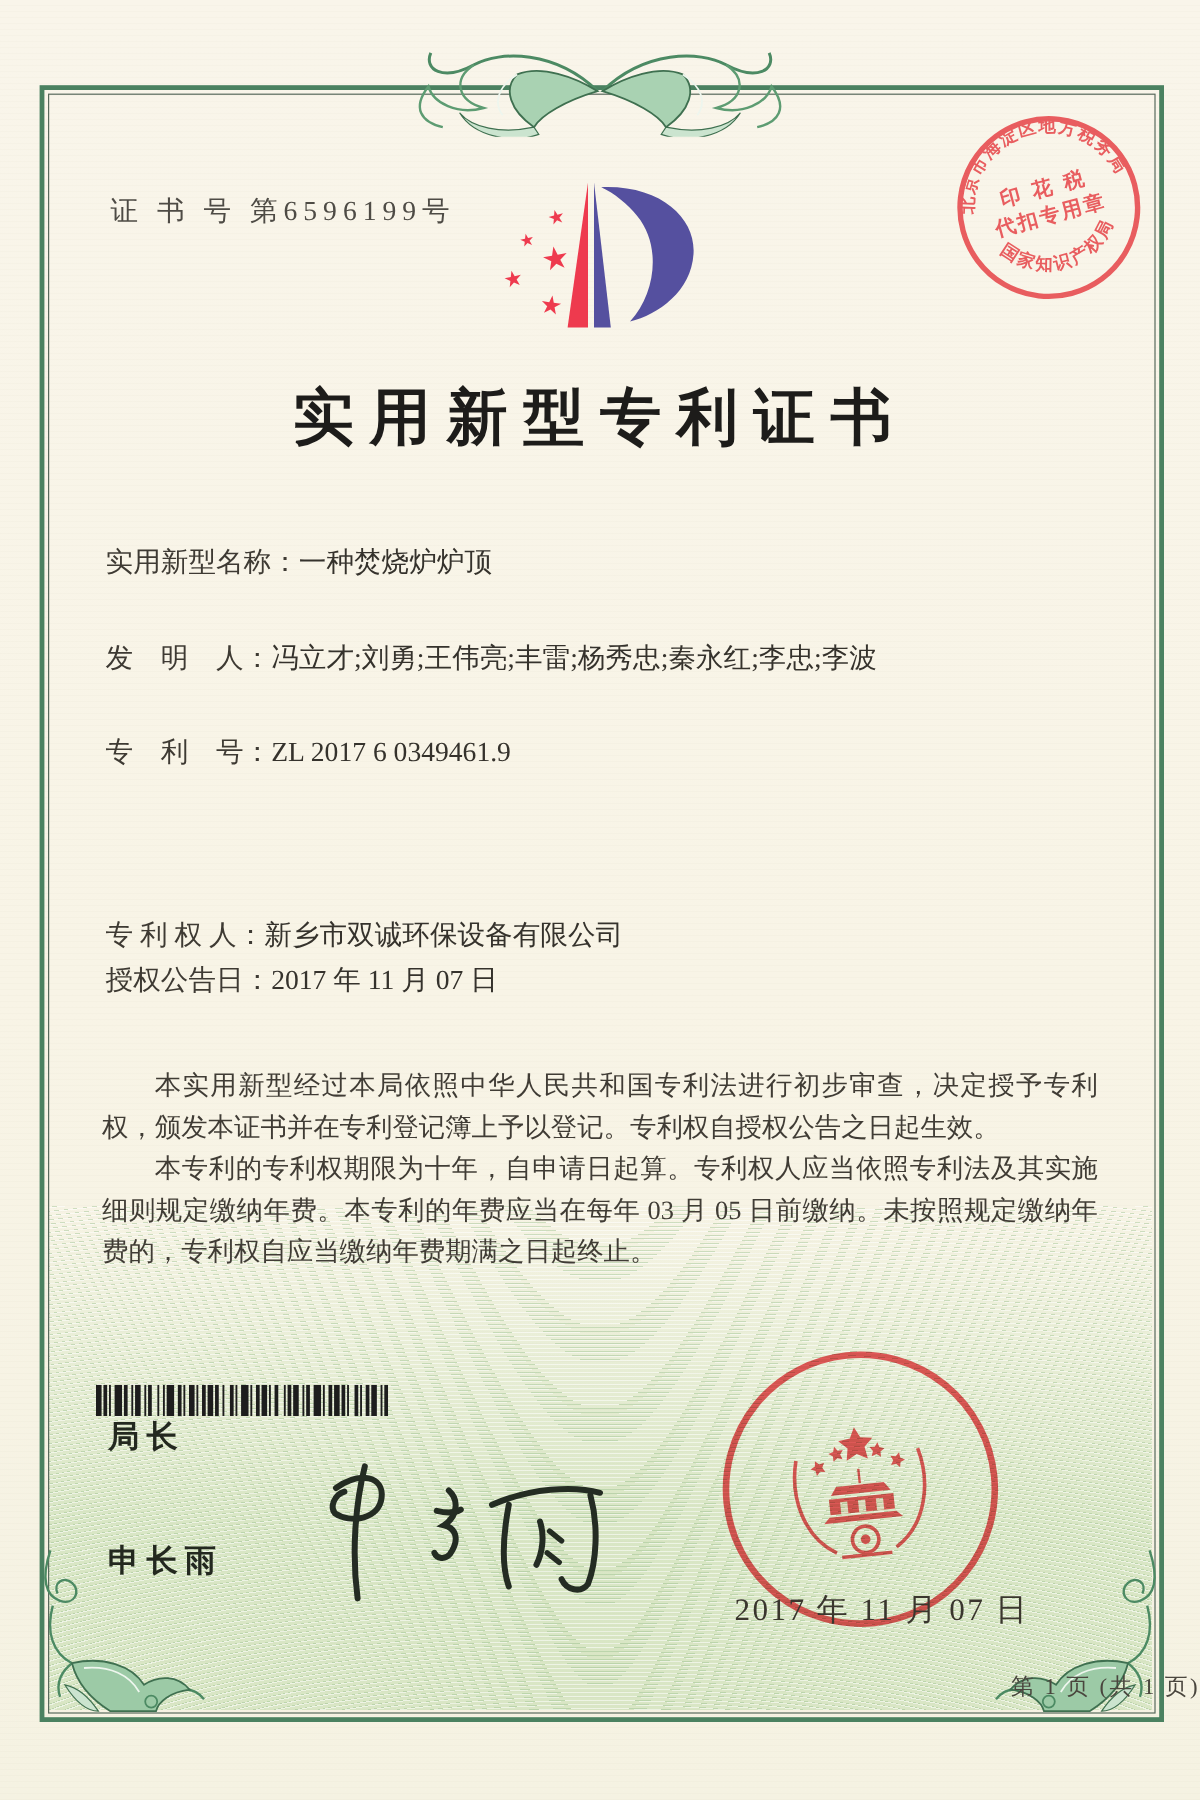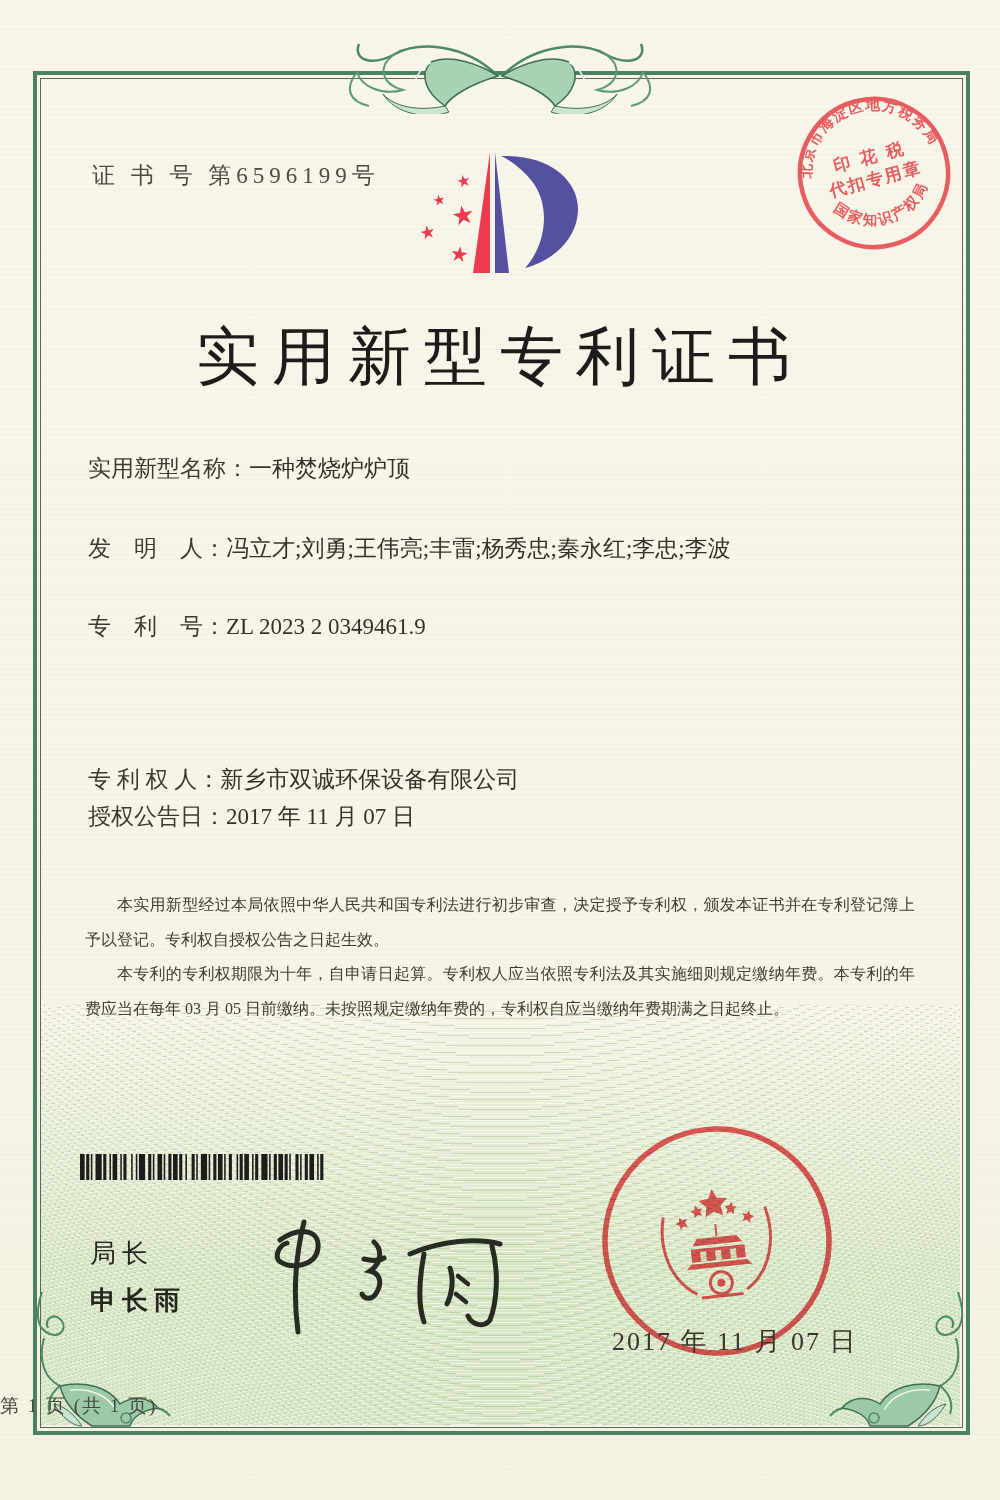--- a/index.html
+++ b/index.html
@@ -16,32 +16,32 @@
          repeating-radial-gradient(ellipse 2400px 900px at 50% 140%,
             rgba(255,255,255,.55) 0 2px, rgba(140,185,130,.38) 2px 3px, transparent 3px 9px),
          linear-gradient(180deg, rgba(220,234,203,0) 0%, rgba(219,233,201,.5) 28%,
             rgba(214,229,194,.92) 62%, #d9e6c5 100%);}
   
   .frame{position:absolute;left:33px;top:71px;width:929px;height:1356px;
          border:4px solid #4a8160;z-index:1;pointer-events:none;}
   .frame-inner{position:absolute;inset:3px;border:1.5px solid #58695c;}
   .abs{position:absolute;z-index:2;}
   .cert-no{left:92px;top:160px;font-size:23px;letter-spacing:5px;color:#4e4b45;}
-  .title{left:0;top:314px;width:1000px;text-align:center;font-size:63px;font-weight:normal;
+  .title{left:0;top:314px;width:1000px;text-align:center;font-size:51px;font-weight:bold;
          letter-spacing:13px;color:#1d1c1a;}
   .field-row{left:88px;width:830px;font-size:23px;color:#3e3a33;white-space:nowrap;}
   .f-label{color:#3e3a33;}
   .f-value{color:#35322c;}
-  .bodytext{left:85px;top:888px;width:830px;font-size:16px;line-height:34.5px;
+  .bodytext{left:85px;top:888px;width:830px;font-size:22px;line-height:34.5px;
             color:#403c35;text-align:justify;}
   .bodytext p{margin:0;text-indent:2em;}
   .officer{font-family:"Liberation Sans","DejaVu Sans",sans-serif;font-size:26px;
            color:#23281f;letter-spacing:6px;}
   .seal-date{left:612px;top:1324px;font-size:26px;color:#3a362e;letter-spacing:2px;z-index:3;}
-  .footer{left:0;top:1393px;width:1000px;text-align:left;font-size:19px;color:#4a463e;
+  .footer{left:0;top:1393px;width:1000px;text-align:right;font-size:19px;color:#4a463e;
           letter-spacing:2px;}
   .stamp{mix-blend-mode:multiply;pointer-events:none;}
   svg{display:block;}
 </style>
 </head>
 <body>
 
 <div class="page">
   <div class="guilloche"></div>
   <div class="texture"></div>
@@ -120,21 +120,21 @@
 
   <div class="abs title">实用新型专利证书</div>
 
   <div class="abs field-row" style="top:453px">
     <span class="f-label">实用新型名称：</span><span class="f-value">一种焚烧炉炉顶</span>
   </div>
   <div class="abs field-row" style="top:533px">
     <span class="f-label">发　明　人：</span><span class="f-value">冯立才;刘勇;王伟亮;丰雷;杨秀忠;秦永红;李忠;李波</span>
   </div>
   <div class="abs field-row" style="top:611px">
-    <span class="f-label">专　利　号：</span><span class="f-value">ZL 2023 2 0349461.9</span>
+    <span class="f-label">专　利　号：</span><span class="f-value">ZL 2017 6 0349461.9</span>
   </div>
   <div class="abs field-row" style="top:764px">
     <span class="f-label">专 利 权 人：</span><span class="f-value">新乡市双诚环保设备有限公司</span>
   </div>
   <div class="abs field-row" style="top:801px">
     <span class="f-label">授权公告日：</span><span class="f-value">2017 年 11 月 07 日</span>
   </div>
 
   <div class="abs bodytext">
     <p>本实用新型经过本局依照中华人民共和国专利法进行初步审查，决定授予专利权，颁发本证书并在专利登记簿上予以登记。专利权自授权公告之日起生效。</p>
@@ -184,21 +184,21 @@
         <rect x="209.25" y="0" width="1.55" height="26"></rect>
         <rect x="215.45" y="0" width="3.10" height="26"></rect>
         <rect x="220.10" y="0" width="1.55" height="26"></rect>
         <rect x="224.75" y="0" width="3.10" height="26"></rect>
         <rect x="229.40" y="0" width="4.65" height="26"></rect>
         <rect x="237.15" y="0" width="1.55" height="26"></rect>
         <rect x="240.25" y="0" width="3.10" height="26"></rect>
       </g>
   </svg>
 
-  <div class="abs officer" style="left:90px;top:1236px;">局长</div>
+  <div class="abs officer" style="left:90px;top:1180px;font-weight:bold;">局长</div>
   <div class="abs officer" style="left:90px;top:1283px;font-weight:bold;">申长雨</div>
 
   <svg class="abs" style="left:252px;top:1202px;" width="265" height="140" viewBox="0 0 265 140" fill="none" stroke="#242c23" stroke-width="5" stroke-linecap="round">
     <path d="M52,20 C44,52 41,92 46,130"></path>
     <path d="M28,38 C48,24 68,28 66,46 C64,64 40,68 27,59 C23,54 26,44 35,41"></path>
     <path d="M122,40 C131,48 129,62 118,69 C127,71 132,80 123,93 C119,98 112,97 110,92"></path>
     <path d="M112,57 C120,59 127,59 132,56"></path>
     <path d="M158,52 C190,38 226,36 248,42"></path>
     <path d="M172,52 C166,84 167,106 172,120"></path>
     <path d="M240,44 C247,70 245,100 238,118 C232,126 220,123 216,114"></path>

